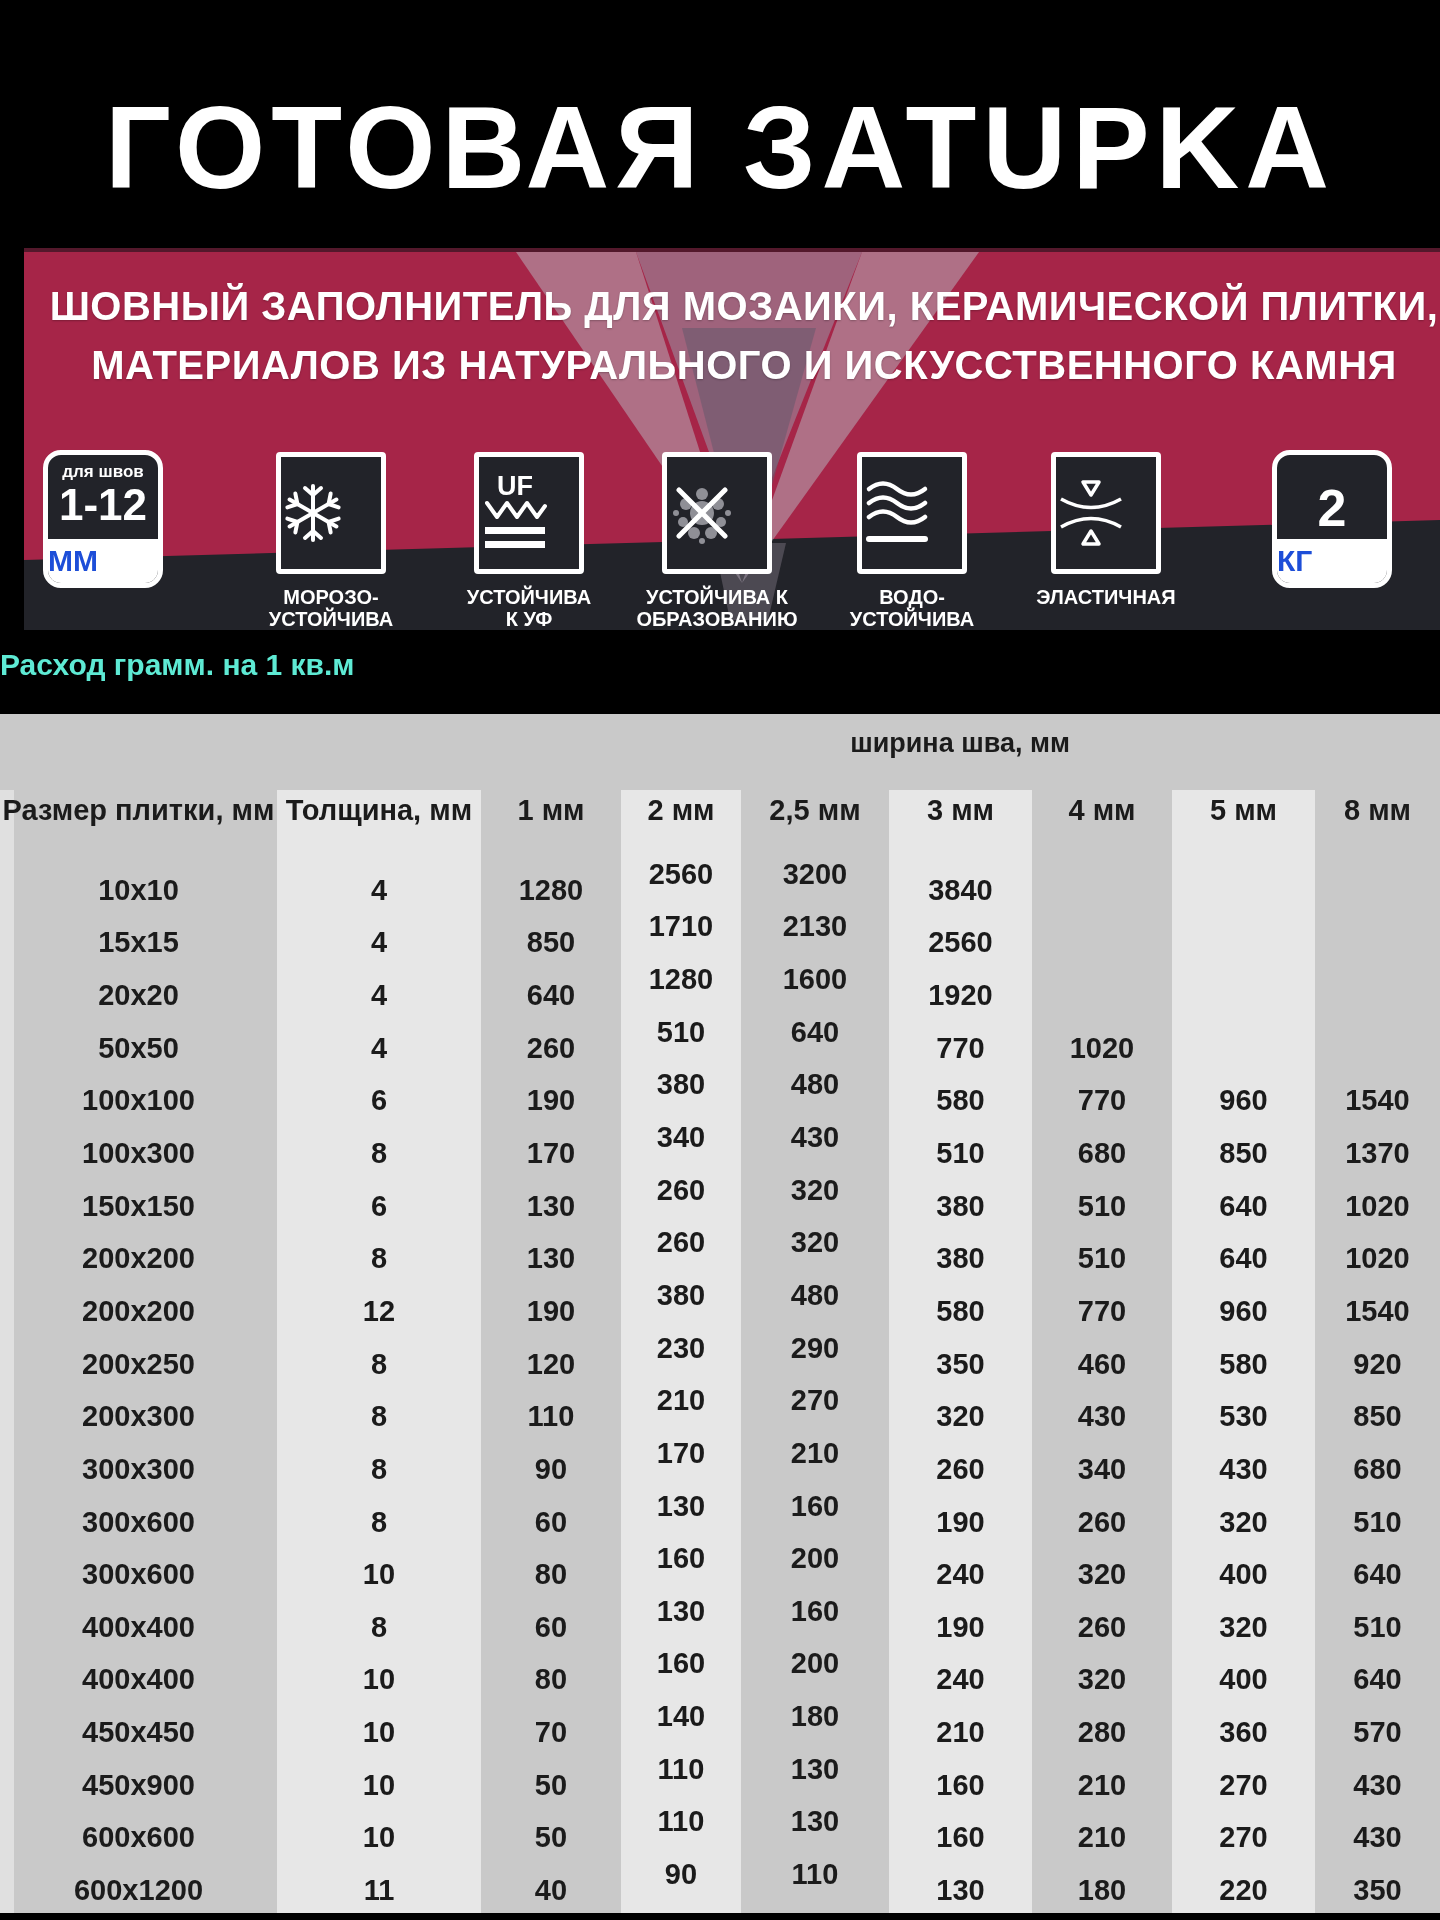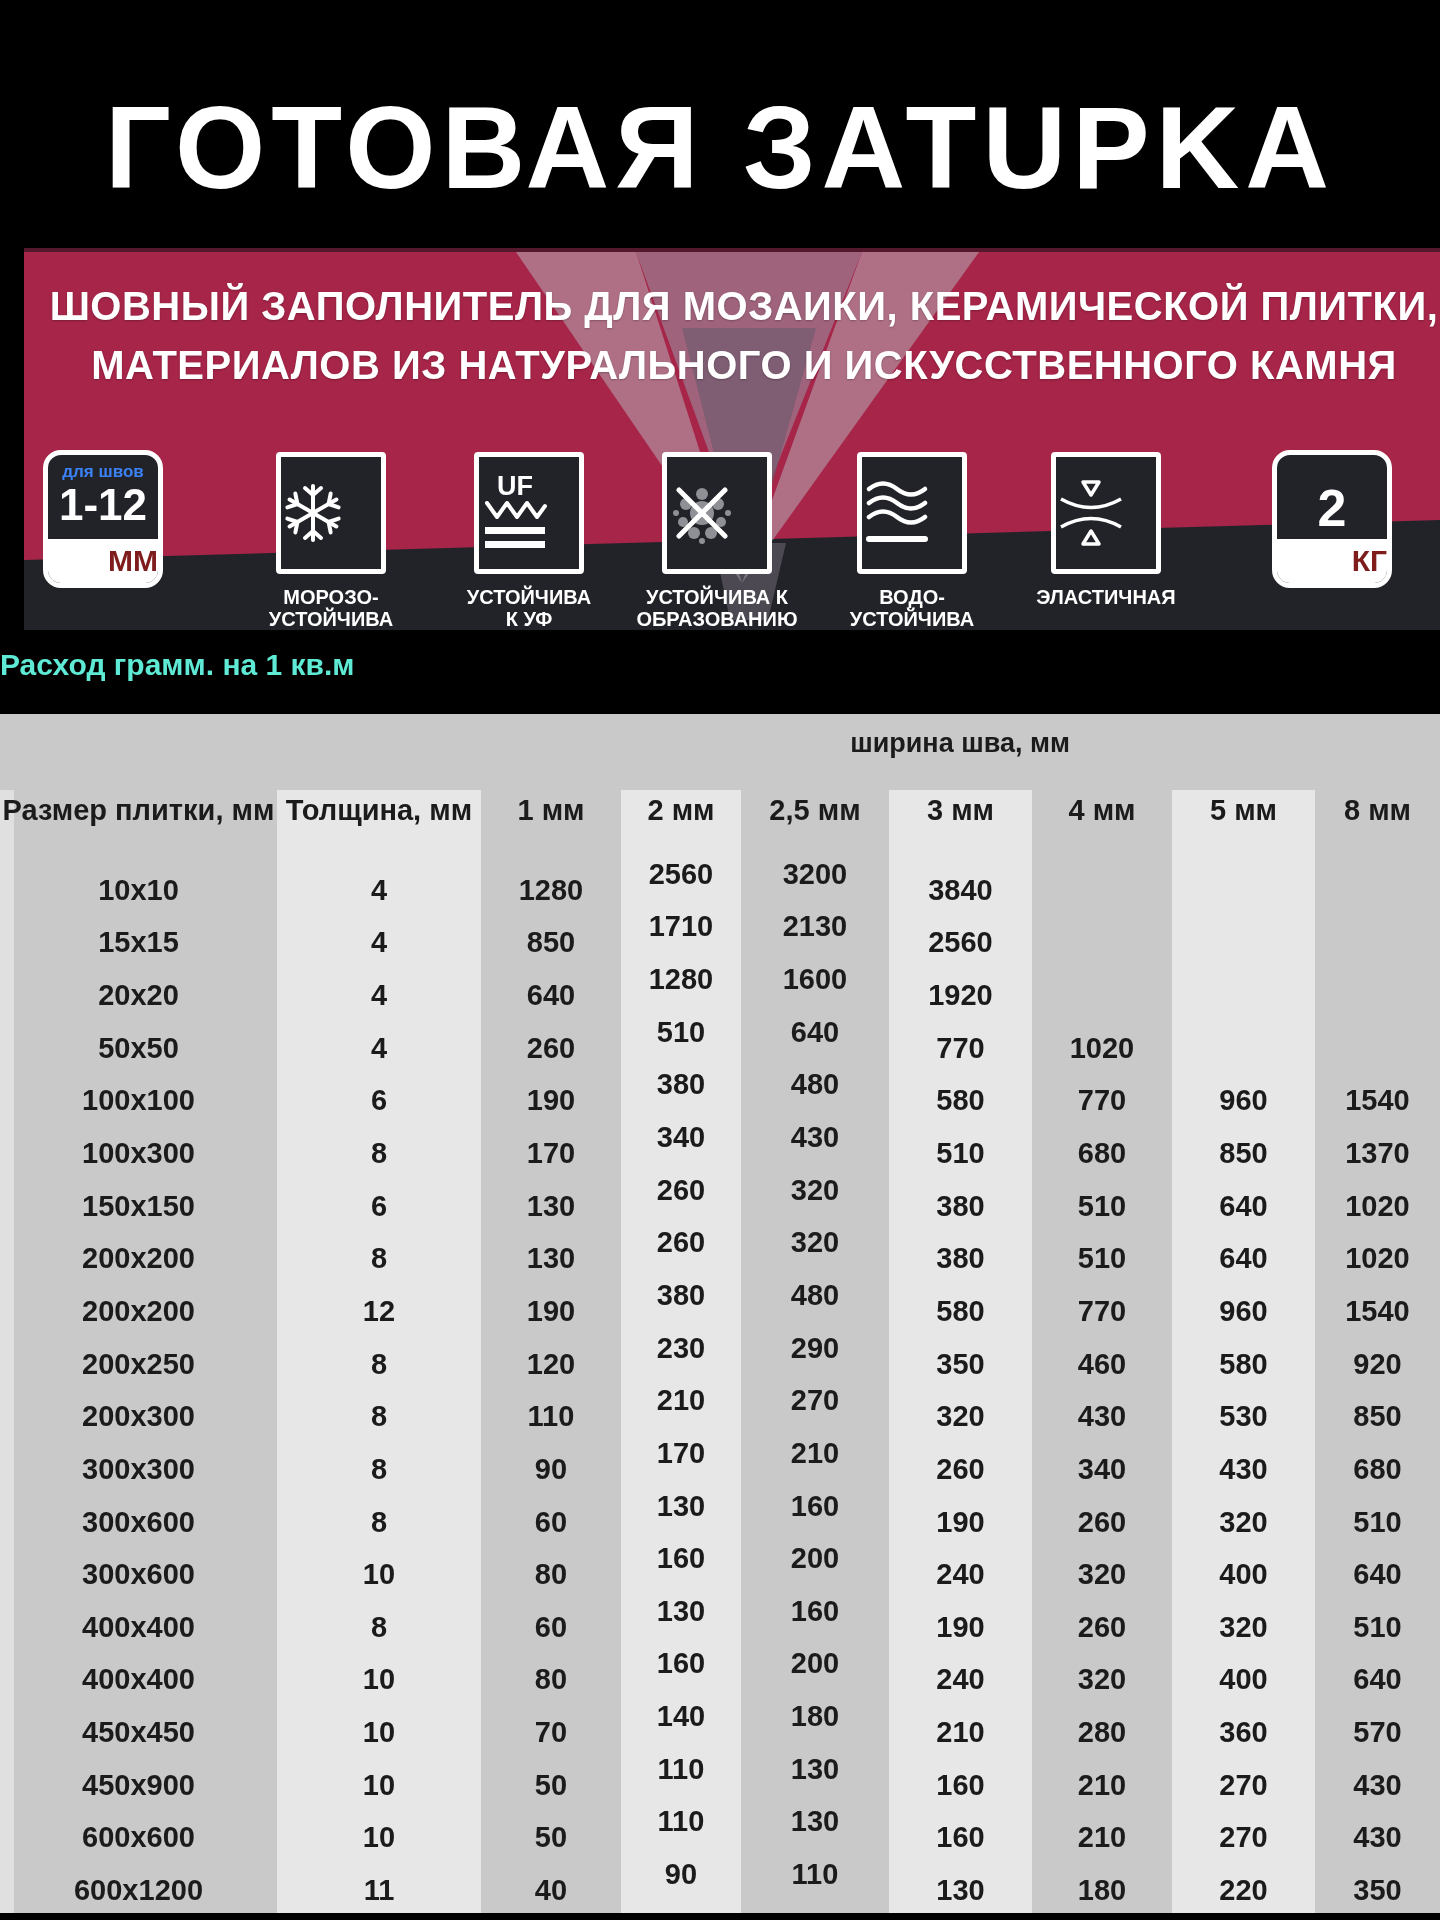--- a/index.html
+++ b/index.html
@@ -27,24 +27,24 @@
 
   
   .feature{position:absolute;top:452px;width:220px;display:flex;flex-direction:column;align-items:center;}
   .icon-box{width:100px;height:112px;background:var(--charcoal,#23242a);
             border:5px solid #fff;border-radius:4px;display:flex;align-items:center;}
   .feature-label{margin-top:12px;color:#fff;font-weight:bold;font-size:20px;line-height:22px;
                  text-align:center;white-space:pre-line;}
   .badge{position:absolute;top:450px;width:120px;height:138px;border:5px solid #fff;border-radius:18px;
          background:var(--charcoal,#23242a);box-sizing:border-box;overflow:hidden;
          display:flex;flex-direction:column;}
-  .badge-top{color:#3b82f6;font-weight:bold;font-size:17px;text-align:center;margin-top:7px;height:20px;}
+  .badge-top{color:#ffffff;font-weight:bold;font-size:17px;text-align:center;margin-top:7px;height:20px;}
   .badge-value{color:#fff;font-weight:bold;font-size:44px;text-align:center;line-height:46px;}
-  .badge-bottom{margin-top:auto;background:#fff;color:#7f1d1d;font-weight:bold;font-size:30px;
-                text-align:right;height:44px;line-height:44px;}
+  .badge-bottom{margin-top:auto;background:#fff;color:#1d4ed8;font-weight:bold;font-size:30px;
+                text-align:left;height:44px;line-height:44px;}
   .badge.kg .badge-value{font-size:52px;line-height:62px;margin-top:2px;}
 
   
   .consumption-band{position:absolute;left:0;top:630px;width:1440px;height:84px;background:#000;}
   .consumption-title{position:absolute;left:0;top:18px;width:1340px;text-align:left;
                      color:#5eead4;font-weight:bold;font-size:30px;}
 
   
   .table-area{position:absolute;left:0;top:714px;width:1440px;height:1206px;background:var(--table-base,#c9c9c9);color:#1b1b1b;}
   .stripe{position:absolute;top:76px;bottom:7px;background:var(--table-stripe,#e7e7e7);}

